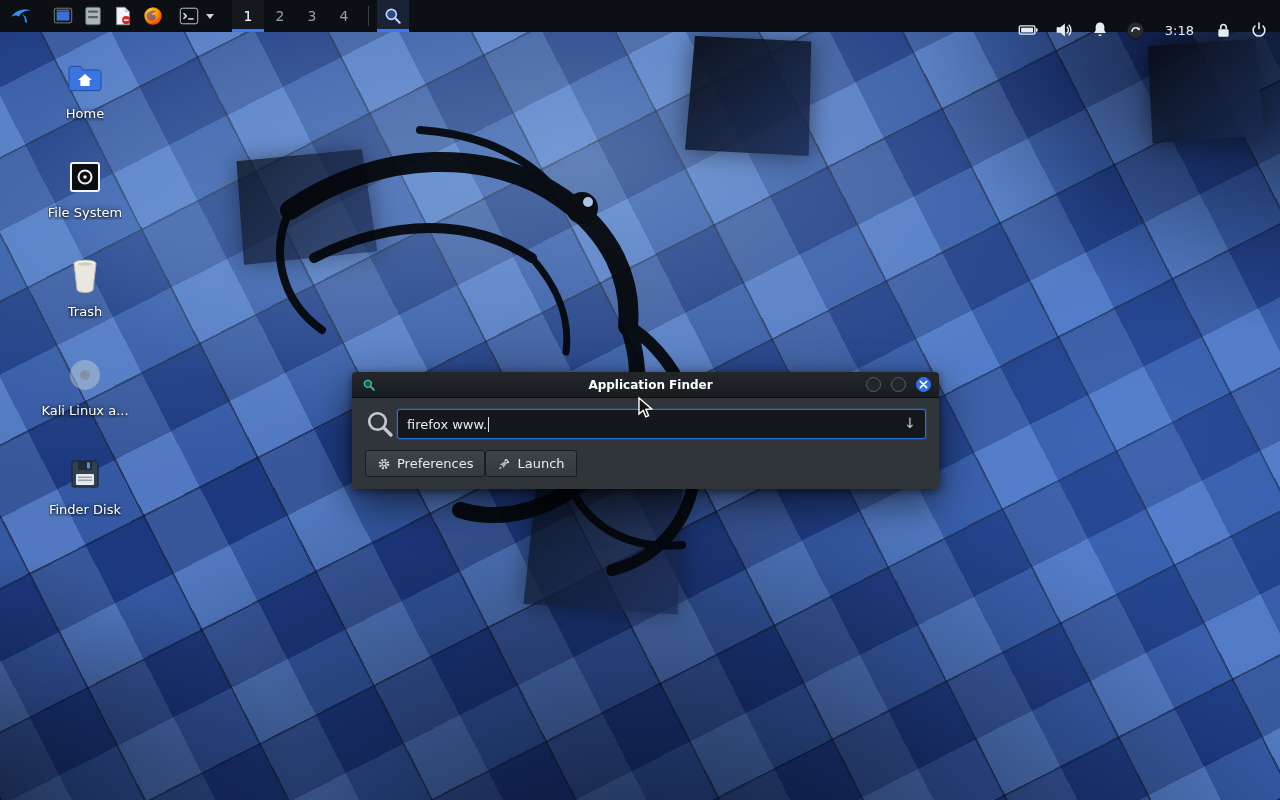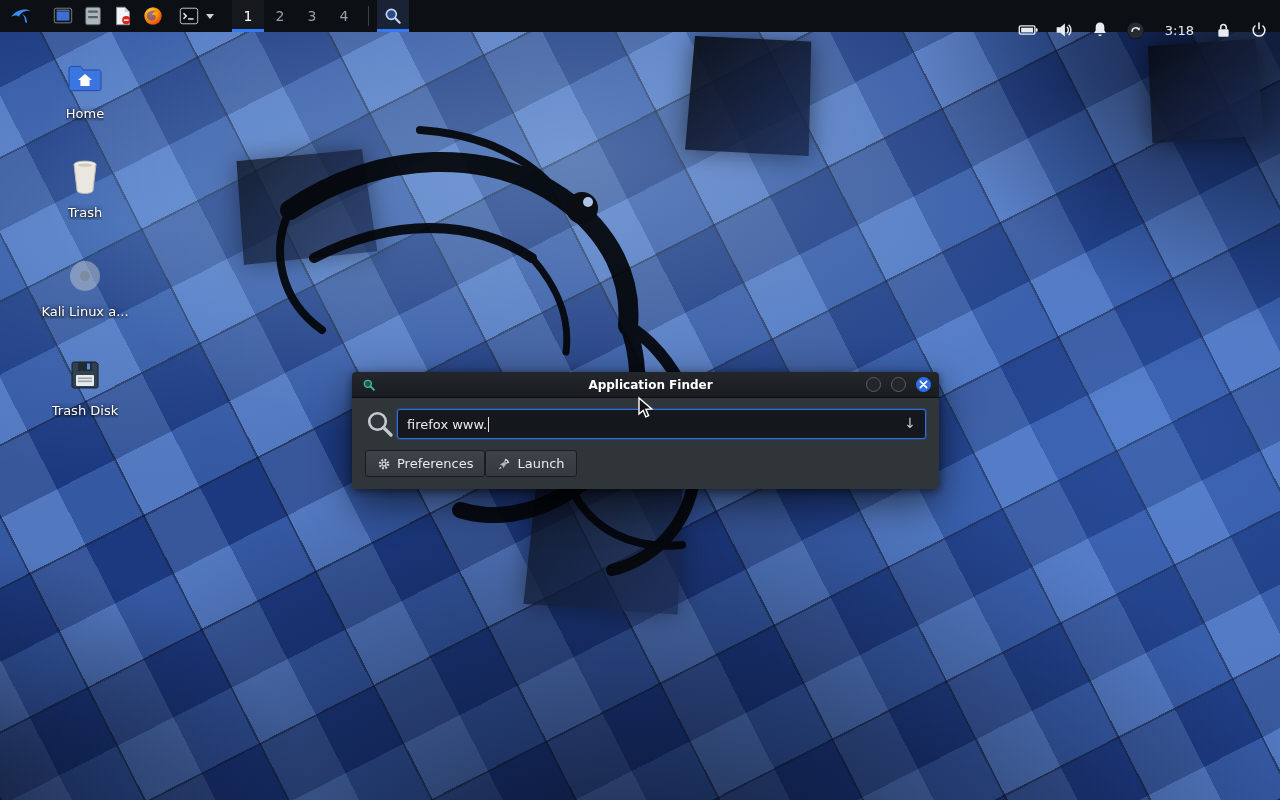--- a/index.html
+++ b/index.html
@@ -230,20 +230,30 @@
     <div class="dicon">
       <div class="art">
         <svg width="36" height="34" viewBox="0 0 36 32">
           <path d="M2 7c0-1.6 1-2.6 2.6-2.6h9L16 8h15.4c1.6 0 2.6 1 2.6 2.6V26c0 1.6-1 2.6-2.6 2.6H4.6C3 28.6 2 27.6 2 26V7z" fill="#3b76e0" stroke="#1d4aa8"></path>
           <path d="M18 12l-7 6h2.4v6h9.2v-6H25z" fill="#fff"></path>
         </svg>
       </div>
       <div class="lbl">Home</div>
     </div>
 
+    <div class="dicon">
+      <div class="art">
+        <svg width="34" height="34" viewBox="0 0 34 34">
+          <rect x="3" y="3" width="28" height="28" rx="2" fill="#0b0d10" stroke="#f2f4f6" stroke-width="2"></rect>
+          <circle cx="17" cy="17" r="6.5" fill="none" stroke="#f2f4f6" stroke-width="2"></circle>
+          <circle cx="17" cy="17" r="1.8" fill="#f2f4f6"></circle>
+        </svg>
+      </div>
+      <div class="lbl">File System</div>
+    </div>
 
     <div class="dicon">
       <div class="art">
         <svg width="32" height="36" viewBox="0 0 32 36">
           <ellipse cx="16" cy="5.5" rx="11" ry="3.4" fill="#f3f2ee" stroke="#b9b6ad"></ellipse>
           <path d="M5 5.5l3 26c.2 1.8 3.6 3 8 3s7.8-1.2 8-3l3-26" fill="#e9e7e0" stroke="#b9b6ad"></path>
           <ellipse cx="16" cy="6" rx="7.2" ry="1.8" fill="#cfccc2"></ellipse>
         </svg>
       </div>
       <div class="lbl">Trash</div>
@@ -263,21 +273,21 @@
       <div class="art">
         <svg width="34" height="34" viewBox="0 0 34 34">
           <path d="M4 6c0-1.2.8-2 2-2h22l2 2v22c0 1.2-.8 2-2 2H6c-1.2 0-2-.8-2-2V6z" fill="#31414f" stroke="#14202a"></path>
           <rect x="10" y="4" width="14" height="9" fill="#202b34"></rect>
           <rect x="19" y="5.5" width="3" height="6" fill="#4f8fdc"></rect>
           <rect x="8" y="17" width="18" height="11" rx="1" fill="#e8eaec"></rect>
           <rect x="10" y="19.5" width="14" height="1.6" fill="#9aa3ab"></rect>
           <rect x="10" y="22.5" width="14" height="1.6" fill="#9aa3ab"></rect>
         </svg>
       </div>
-      <div class="lbl">Trash Disk</div>
+      <div class="lbl">Finder Disk</div>
     </div>
   </div>
 
   <div class="appfinder">
     <div class="titlebar">
       <span class="twinicon">
         <svg width="14" height="14" viewBox="0 0 24 24">
           <circle cx="10" cy="10" r="6" fill="rgba(60,190,160,.3)" stroke="#35c3a6" stroke-width="2.4"></circle>
           <line x1="14.5" y1="14.5" x2="20.5" y2="20.5" stroke="#35c3a6" stroke-width="3" stroke-linecap="round"></line>
         </svg>

